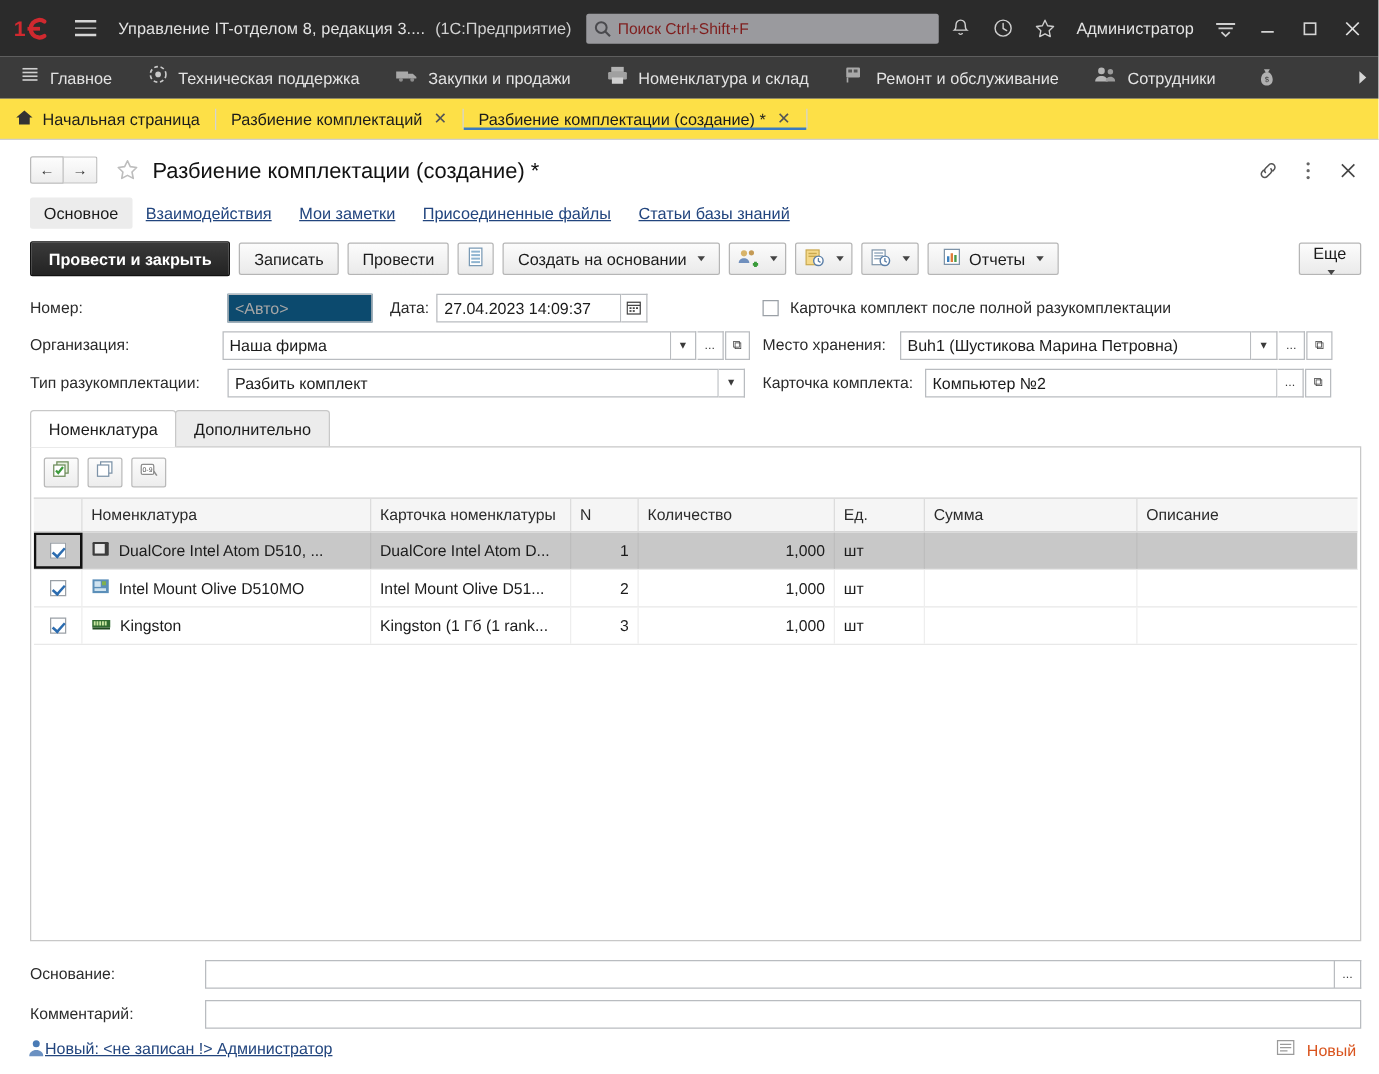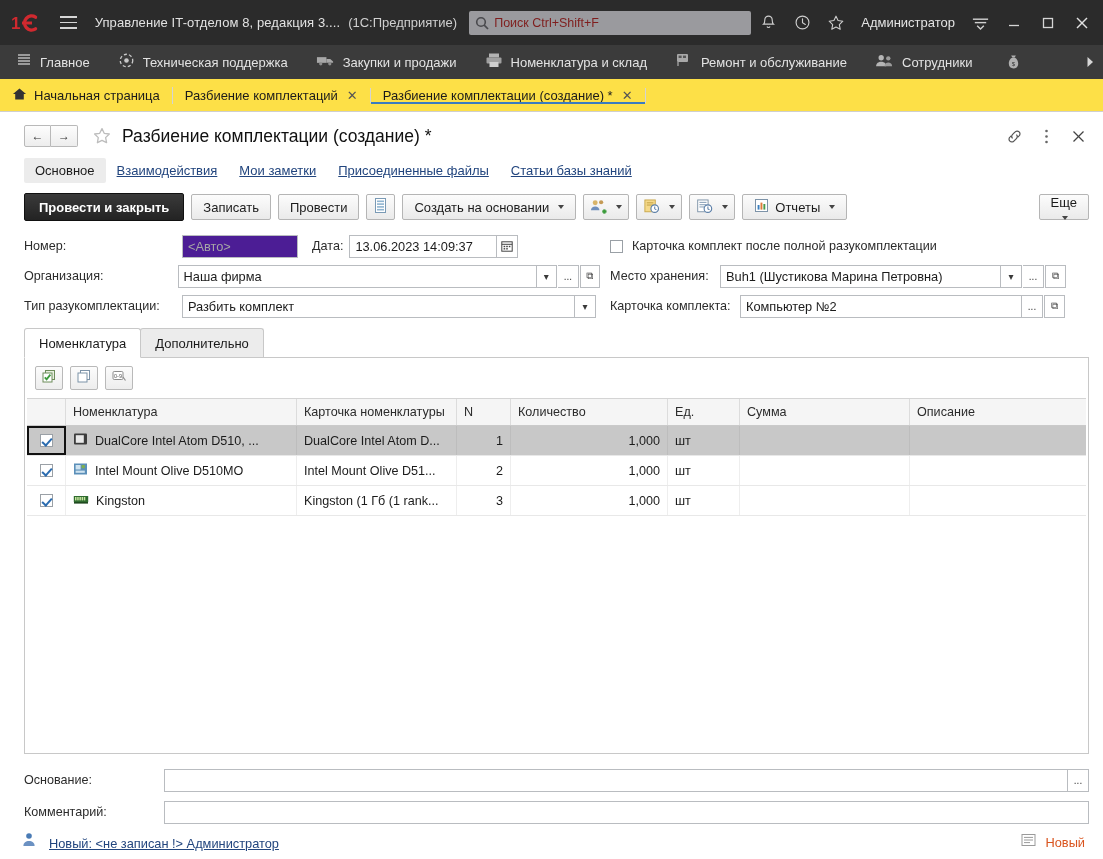--- a/index.html
+++ b/index.html
@@ -157,21 +157,21 @@
   }
   .fcol-left { width: 576px; }
   .fcol-right { flex: 1; padding-left: 10px; }
   .frow { display: flex; align-items: center; height: 30px; }
   .flabel { font-size: 12.6px; color: #2b2b2b; white-space: nowrap; }
   .fin {
     border: 1px solid #b9bcc0; background: #fff; height: 23px;
     font-size: 12.8px; color: #1b1b1b; padding: 0 5px;
     display: flex; align-items: center; overflow: hidden; white-space: nowrap;
   }
-  .fin.ph { color: #a6a6a6; background: #4c1d95; }
+  .fin.ph { color: #a6a6a6; background: #0c4a6e; }
   .fbtn {
     width: 21px; height: 23px; border: 1px solid #b9bcc0; border-left: none;
     background: #fff; display: flex; align-items: center;
     justify-content: center; cursor: pointer; font-size: 10px; color: #3a3a3a;
   }
   .fbtn.sep { border: 1px solid #b9bcc0; border-left: none; }
   .fbtn.open { border: 1px solid #b9bcc0; }
   .chk {
     width: 13px; height: 13px; border: 1px solid #9aa0a6; background: #fff;
     display:inline-block; cursor:pointer; flex: 0 0 13px;
@@ -230,22 +230,22 @@
   .c-ed    { width: 72px;  flex: 0 0 72px; }
   .c-sum   { width: 170px; flex: 0 0 170px; }
   .c-desc  { flex: 1 1 auto; min-width: 0; border-right: none !important;}
 
   
   .footfields { padding: 9px 14px 0 24px; flex: 0 0 auto; }
   .ffrow { display: flex; align-items: center; height: 32px; }
   .ffrow .flabel { width: 140px; }
 
   .statusbar {
-    display: flex; align-items: flex-end; padding: 4px 18px 8px 22px;
-    flex: 0 0 auto; gap: 13px;
+    display: flex; align-items: flex-start; padding: 4px 18px 8px 22px;
+    flex: 0 0 auto; gap: 0;
   }
   .sb-link { font-size: 12.8px; color: #22457e; text-decoration: underline; cursor: pointer; }
   .sb-right { margin-left:auto; display:flex; align-items:center; gap: 9px; }
   .sb-new { font-size: 12.8px; color: #d9541e; }
 </style>
 </head>
 <body>
 
 <div id="app">
 
@@ -540,21 +540,21 @@
     </div>
   </div>
 
   <div class="fields">
 
     <div class="fcol-left">
       <div class="frow">
         <div class="flabel" style="width:158px">Номер:</div>
         <div class="fin ph" style="width:116px">&lt;Авто&gt;</div>
         <div class="flabel" style="margin-left:14px">Дата:</div>
-        <div class="fin" style="width:148px;margin-left:6px">13.06.2023 14:09:37</div>
+        <div class="fin" style="width:148px;margin-left:6px">27.04.2023 14:09:37</div>
         <div class="fbtn">
           <svg width="12" height="12" viewBox="0 0 12 12">
             <rect x="0.8" y="1.8" width="10.4" height="9.4" stroke="#444" stroke-width="1" fill="none"></rect>
             <line x1="0.8" y1="4.3" x2="11.2" y2="4.3" stroke="#444" stroke-width="1"></line>
             <rect x="2.6" y="5.8" width="1.6" height="1.4" fill="#444"></rect>
             <rect x="5.2" y="5.8" width="1.6" height="1.4" fill="#444"></rect>
             <rect x="7.8" y="5.8" width="1.6" height="1.4" fill="#444"></rect>
             <rect x="2.6" y="8.1" width="1.6" height="1.4" fill="#444"></rect>
             <rect x="5.2" y="8.1" width="1.6" height="1.4" fill="#444"></rect>
           </svg>

